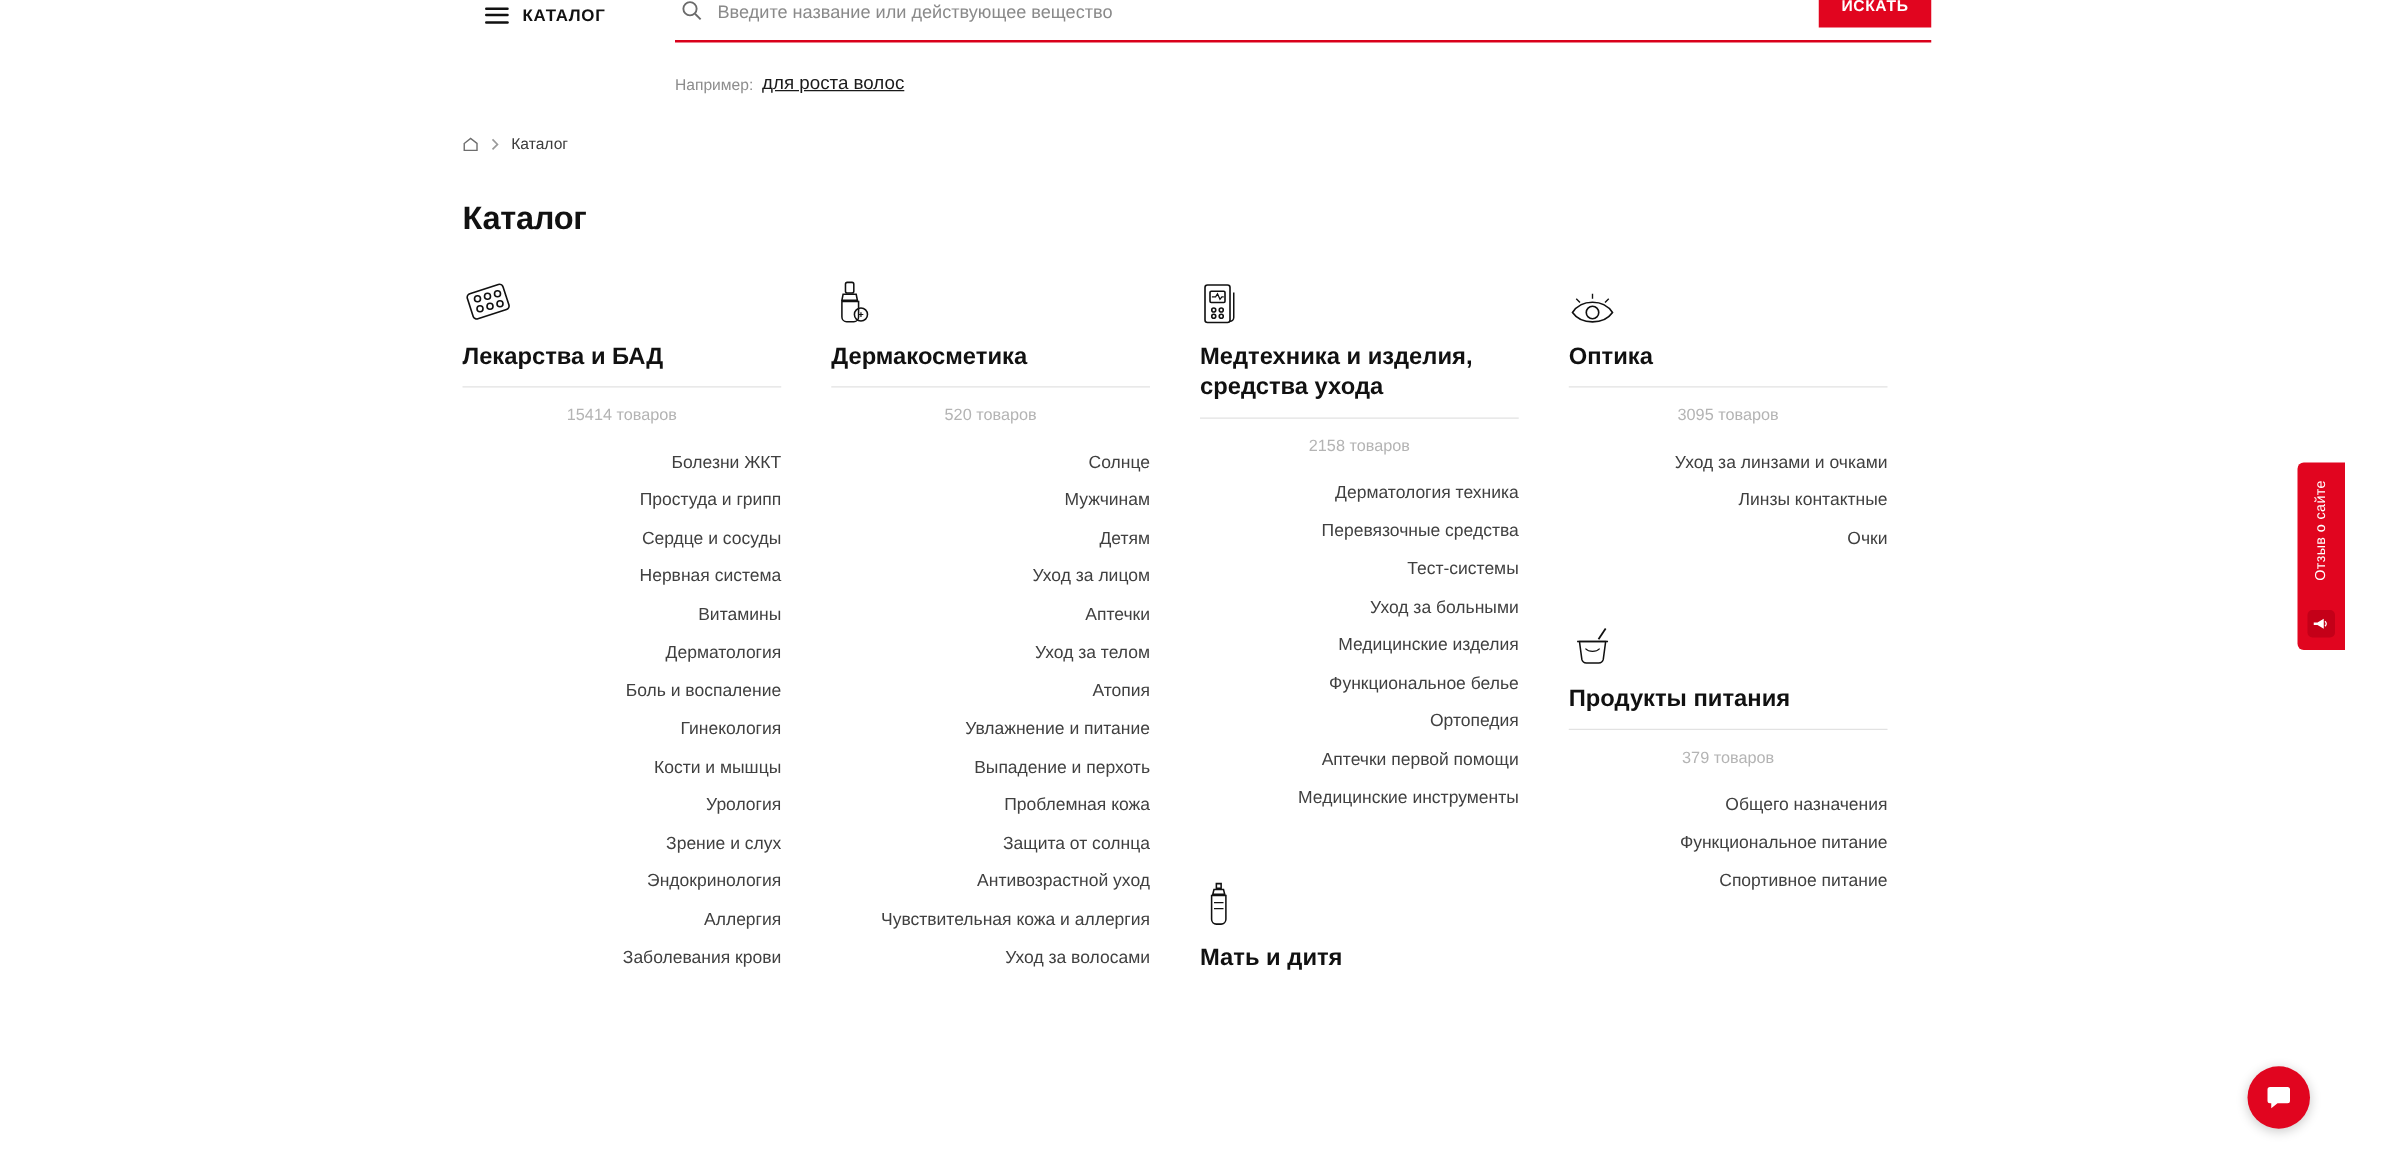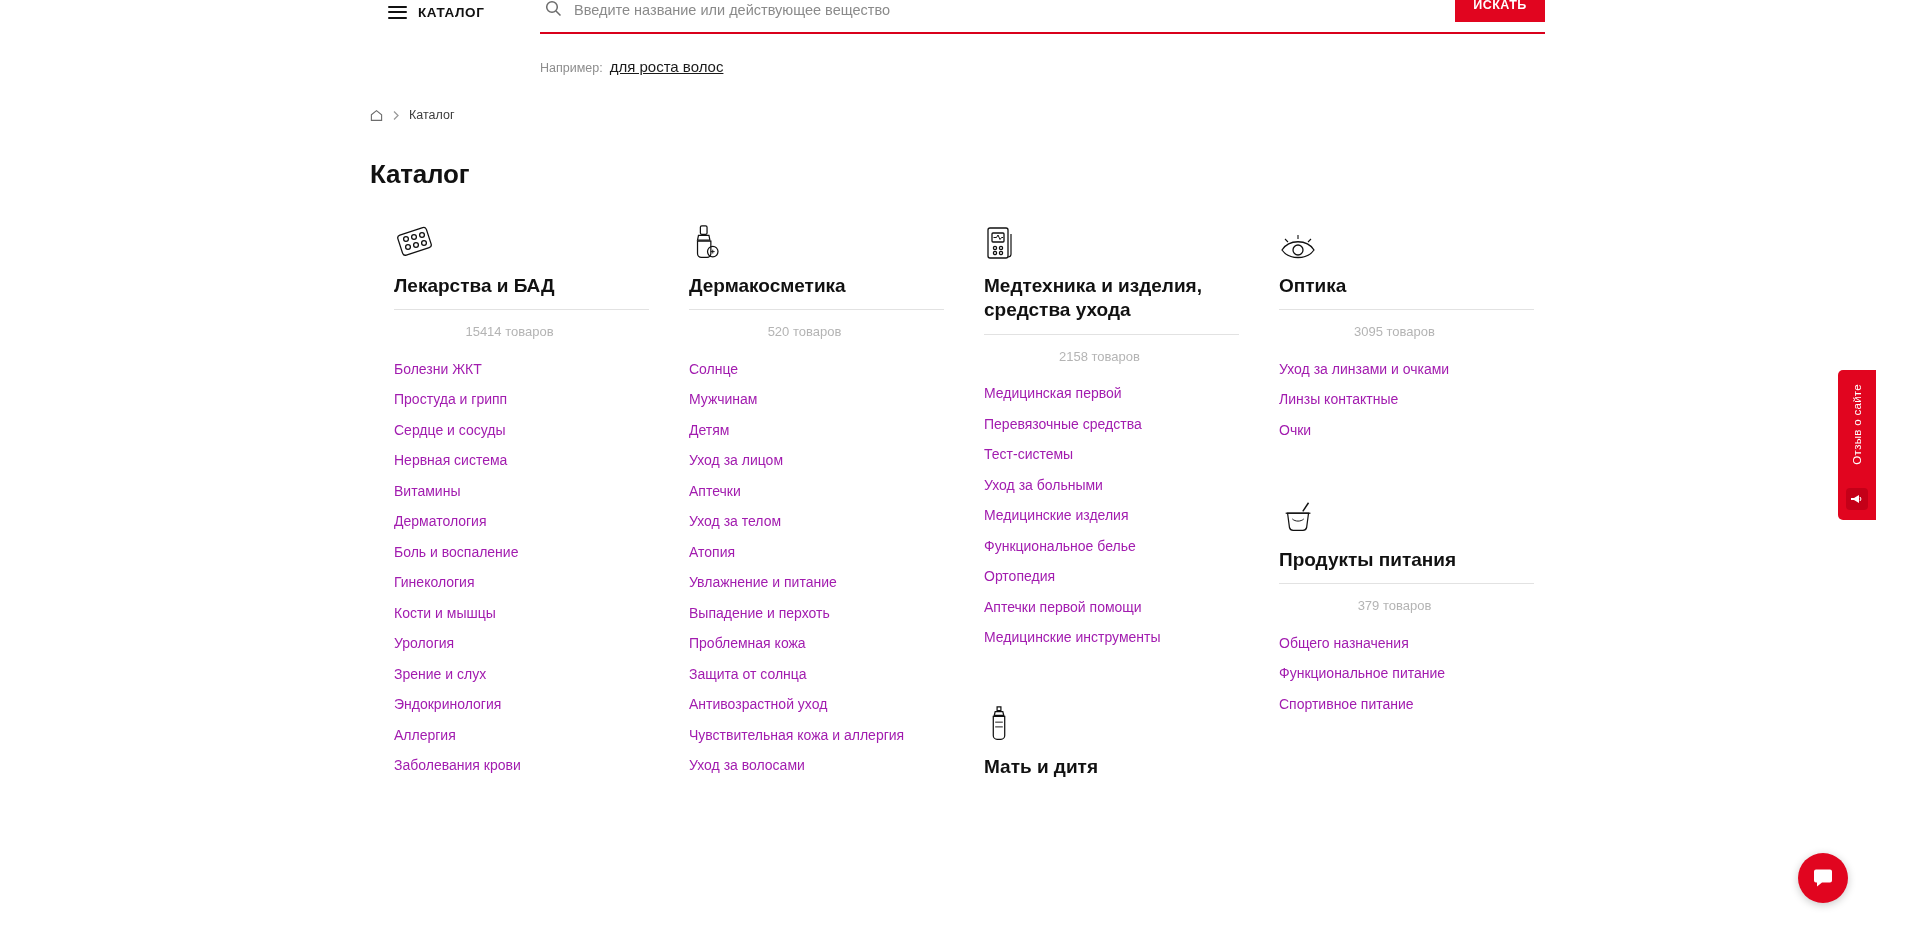--- a/index.html
+++ b/index.html
@@ -129,21 +129,21 @@
   }
 
   
   .columns {
     position: absolute;
     left: 370px; top: 212px;
     width: 1180px;
     display: flex;
   }
   .col { width: 295px; }
-  .col .group { padding-right: 40px; margin-left: 24px; }
+  .col .group { padding-right: 40px; }
 
   .cat-icon {
     height: 52px;
     display: flex;
     align-items: flex-end;
     margin-bottom: 10px;
   }
   .cat-title {
     font-size: 19px;
     font-weight: bold;
@@ -160,24 +160,25 @@
   }
   .count {
     font-size: 13px;
     color: #b4b4b4;
     margin-bottom: 15px;
     text-align: center;
   }
   .links a {
     display: block;
     font-size: 14px;
-    color: #a21caf;
+    color: #404040;
     text-decoration: none;
     padding: 6.5px 0;
     line-height: 1.25;
+    text-align: right;
   }
 
   .group.second { margin-top: 40px; }
 
   
   .feedback {
     position: absolute;
     right: 0; top: 370px;
     width: 38px; height: 150px;
     background: #e1051f;
@@ -351,21 +352,21 @@
             <circle cx="17" cy="24" r="1.6"></circle>
             <circle cx="11" cy="29" r="1.6"></circle>
             <circle cx="17" cy="29" r="1.6"></circle>
             <path d="M27 10 v20 a3 3 0 0 1 -3 3" stroke-width="1.2"></path>
           </svg>
         </div>
         <h2 class="cat-title">Медтехника и изделия, средства ухода</h2>
         <div class="rule"></div>
         <div class="count">2158 товаров</div>
         <div class="links">
-          <a href="#">Медицинская первой</a>
+          <a href="#">Дерматология техника</a>
           <a href="#">Перевязочные средства</a>
           <a href="#">Тест-системы</a>
           <a href="#">Уход за больными</a>
           <a href="#">Медицинские изделия</a>
           <a href="#">Функциональное белье</a>
           <a href="#">Ортопедия</a>
           <a href="#">Аптечки первой помощи</a>
           <a href="#">Медицинские инструменты</a>
         </div>
       </div>

